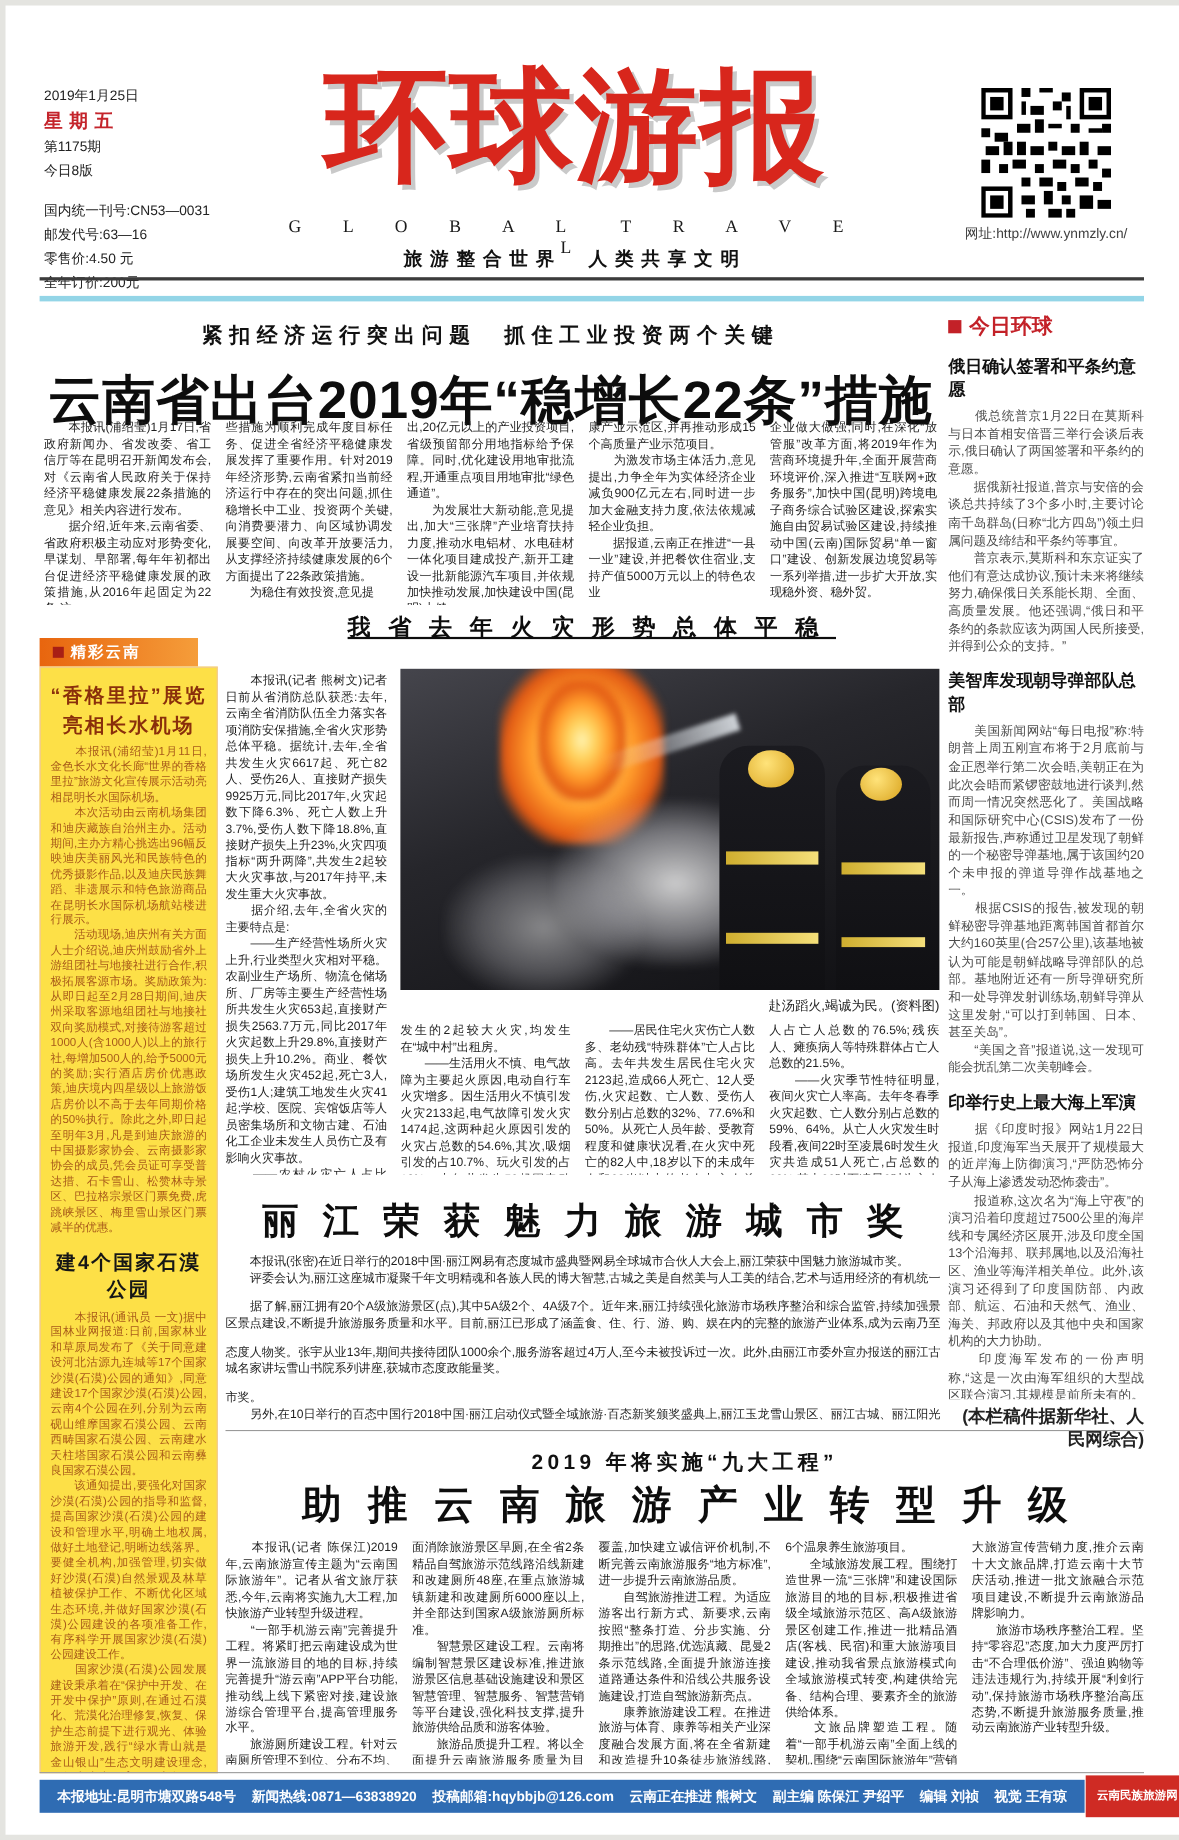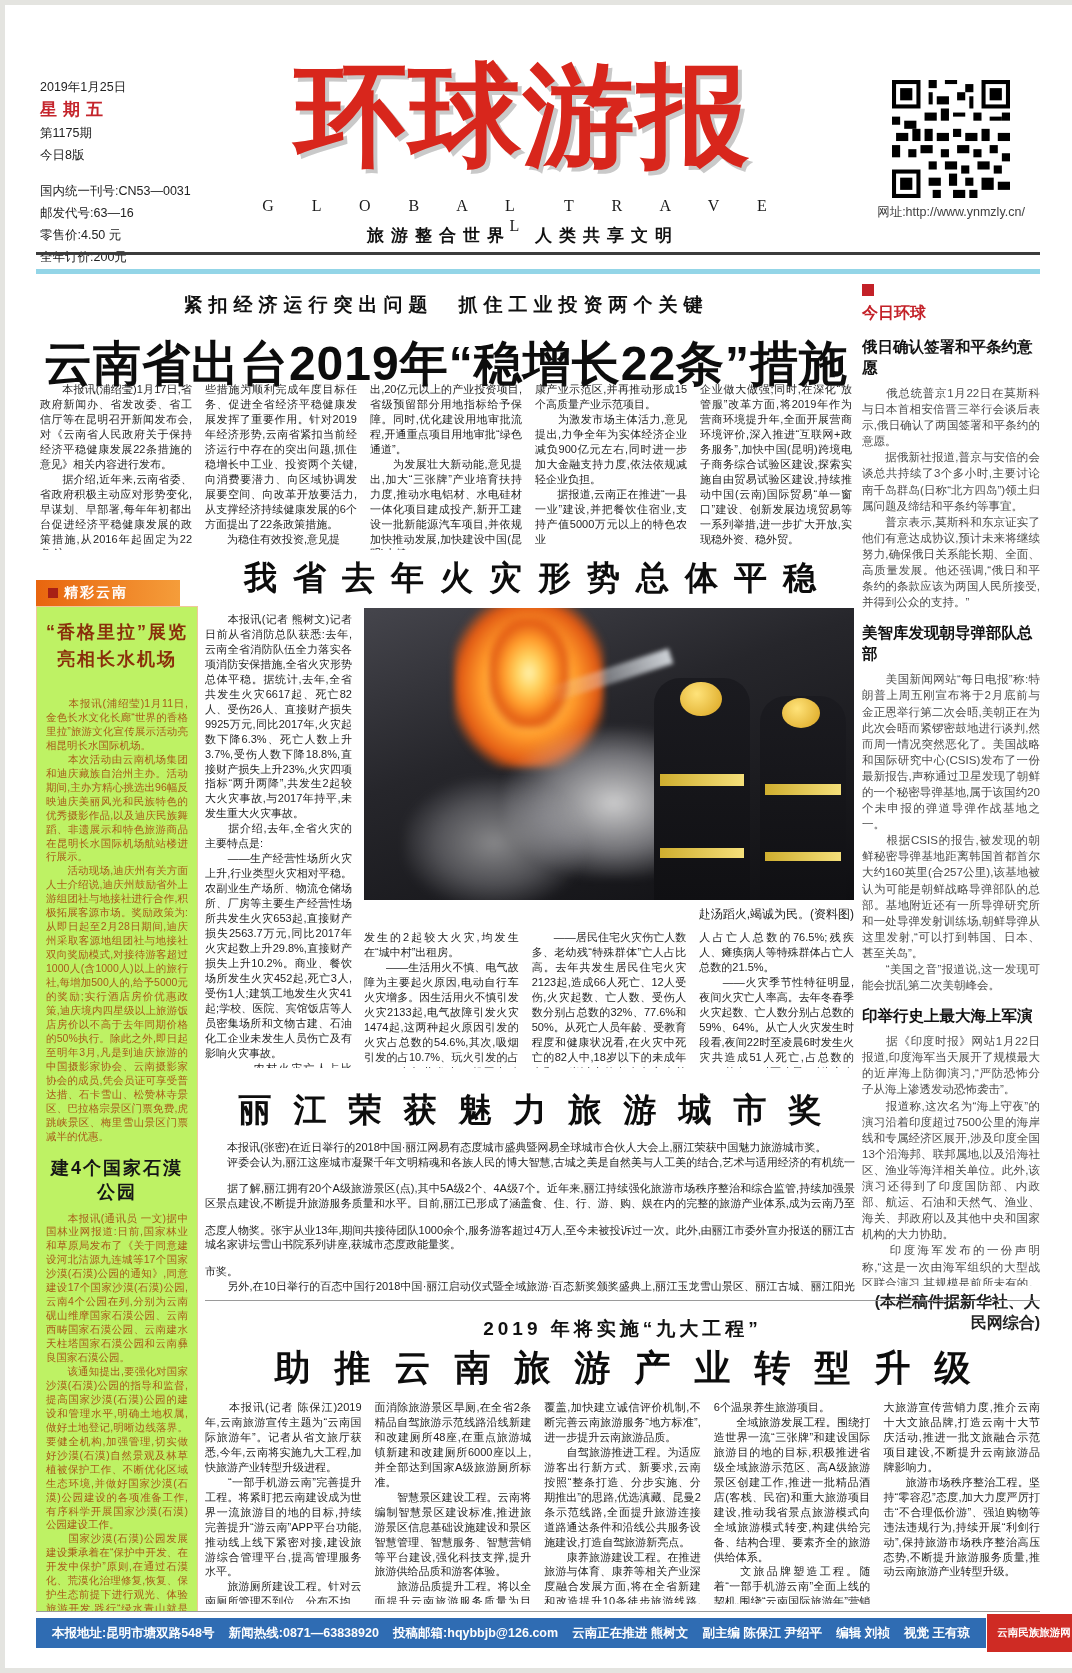--- a/index.html
+++ b/index.html
@@ -18,27 +18,27 @@
   .qr-url{font-size:12.5px;color:#404040;text-align:center;}
   .rule-dark{background:#3c3c3c;}
   .rule-cyan{background:#93d5e7;}
   
   .kicker{font-size:19px;font-weight:bold;letter-spacing:6px;text-align:center;color:#111;white-space:nowrap;}
   .headline{font-weight:bold;text-align:center;color:#0d0d0d;white-space:nowrap;}
   .col-flex{display:flex;gap:13px;overflow:hidden;}
   .col{flex:1;font-size:11px;line-height:1.36;text-align:justify;white-space:pre-line;
        color:#1f1f1f;overflow:hidden;}
   
-  .sec-head{display:flex;gap:7px;font-size:16px;font-weight:bold;color:#c32128;flex-direction:column;}
+  .sec-head{display:flex;align-items:center;gap:7px;font-size:19px;font-weight:bold;color:#c32128;}
   .red-sq{width:12px;height:12px;background:#c32128;display:inline-block;}
   .sb-item-title{font-size:15.5px;font-weight:bold;color:#111;margin:13px 0 6px 0;}
   .sb-body{font-size:11.5px;line-height:1.4;color:#4b4b4b;text-align:justify;white-space:pre-line;}
   .sb-credit{font-size:16px;font-weight:bold;color:#222;text-align:right;}
   
-  .ybox{background:#bef264;border:1px solid #f0c79b;}
+  .ybox{background:#fde047;border:1px solid #f0c79b;}
   .ytab{display:flex;align-items:center;gap:6px;background:linear-gradient(90deg,#e8650e,#f59d3a);
         color:#fff;font-size:14px;font-weight:bold;letter-spacing:2px;padding:0 12px;height:26px;}
   .ytab .sq{width:10px;height:10px;background:#a81f15;}
   .y-title{font-size:18px;font-weight:bold;color:#8a2f0b;text-align:center;line-height:1.5;letter-spacing:2px;}
   .y-title2{font-size:18px;font-weight:bold;color:#161616;text-align:center;letter-spacing:2px;}
   .y-body{font-size:10.5px;line-height:1.33;color:#a85a1a;text-align:justify;white-space:pre-line;}
   
   .photo{background:linear-gradient(160deg,#45454c 0%,#26262b 40%,#0f0f12 100%);overflow:hidden;}
   .flame{background:radial-gradient(ellipse at center,#fff3b0 0%,#ffd25e 22%,#ff9a2a 45%,#e25a14 66%,rgba(226,90,20,0) 78%);
          filter:blur(3px);}
@@ -184,33 +184,33 @@
     <div class="sb-credit" style="margin-top:6px;">(本栏稿件据新华社、人民网综合)</div>
   </div>
 
   <div class="abs ytab" style="left:36px;top:580px;width:120px;">
     <span class="sq"></span>
     <span>精彩云南</span>
   </div>
   <div class="abs ybox" style="left:36px;top:606px;width:160px;height:1004px;">
     <div style="padding:12px 9px;height:980px;overflow:hidden;">
       <div class="y-title">“香格里拉”展览</div>
-      <div class="y-title" style="margin-bottom:24px;">亮相长水机场</div>
+      <div class="y-title" style="margin-bottom:4px;">亮相长水机场</div>
       <div class="y-body">　　本报讯(浦绍莹)1月11日,金色长水文化长廊“世界的香格里拉”旅游文化宣传展示活动亮相昆明长水国际机场。
 　　本次活动由云南机场集团和迪庆藏族自治州主办。活动期间,主办方精心挑选出96幅反映迪庆美丽风光和民族特色的优秀摄影作品,以及迪庆民族舞蹈、非遗展示和特色旅游商品在昆明长水国际机场航站楼进行展示。
 　　活动现场,迪庆州有关方面人士介绍说,迪庆州鼓励省外上游组团社与地接社进行合作,积极拓展客源市场。奖励政策为:从即日起至2月28日期间,迪庆州采取客源地组团社与地接社双向奖励模式,对接待游客超过1000人(含1000人)以上的旅行社,每增加500人的,给予5000元的奖励;实行酒店房价优惠政策,迪庆境内四星级以上旅游饭店房价以不高于去年同期价格的50%执行。除此之外,即日起至明年3月,凡是到迪庆旅游的中国摄影家协会、云南摄影家协会的成员,凭会员证可享受普达措、石卡雪山、松赞林寺景区、巴拉格宗景区门票免费,虎跳峡景区、梅里雪山景区门票减半的优惠。</div>
       <div class="y-title2" style="margin:12px 0 8px 0;">建4个国家石漠公园</div>
       <div class="y-body">　　本报讯(通讯员 一文)据中国林业网报道:日前,国家林业和草原局发布了《关于同意建设河北沽源九连城等17个国家沙漠(石漠)公园的通知》,同意建设17个国家沙漠(石漠)公园,云南4个公园在列,分别为云南砚山维摩国家石漠公园、云南西畴国家石漠公园、云南建水天柱塔国家石漠公园和云南彝良国家石漠公园。
 　　该通知提出,要强化对国家沙漠(石漠)公园的指导和监督,提高国家沙漠(石漠)公园的建设和管理水平,明确土地权属,做好土地登记,明晰边线落界。要健全机构,加强管理,切实做好沙漠(石漠)自然景观及林草植被保护工作、不断优化区域生态环境,并做好国家沙漠(石漠)公园建设的各项准备工作,有序科学开展国家沙漠(石漠)公园建设工作。
 　　国家沙漠(石漠)公园发展建设秉承着在“保护中开发、在开发中保护”原则,在通过石漠化、荒漠化治理修复,恢复、保护生态前提下进行观光、体验旅游开发,践行“绿水青山就是金山银山”生态文明建设理念,一般由生态保育区、宣教展示区、体验区、管理服务区等组成。
 　　据了解,砚山维摩国家石漠公园,位于文山州境内,总规划面积1770.8公顷;西畴国家石漠公园,位于文山州西畴县兴街乡(镇)辖区内,总面积2404.9公顷;建水天柱塔国家石漠公园位于红河州建水县临安镇、面甸镇辖区内,总面积5235.39公顷;彝良国家石漠公园位于昭通市彝良县辖区内,总面积1485.06公顷。</div>
     </div>
   </div>
 
-  <div class="abs headline" style="left:205px;top:556px;width:650px;font-size:33px;letter-spacing:16px;text-indent:16px;">我省去年火灾形势总体平稳</div>
+  <div class="abs headline" style="left:205px;top:556px;width:650px;font-size:21px;letter-spacing:16px;text-indent:16px;text-decoration:underline;">我省去年火灾形势总体平稳</div>
   <div class="abs col" style="left:205px;top:612px;width:147px;height:456px;">　　本报讯(记者 熊树文)记者日前从省消防总队获悉:去年,云南全省消防队伍全力落实各项消防安保措施,全省火灾形势总体平稳。据统计,去年,全省共发生火灾6617起、死亡82人、受伤26人、直接财产损失9925万元,同比2017年,火灾起数下降6.3%、死亡人数上升3.7%,受伤人数下降18.8%,直接财产损失上升23%,火灾四项指标“两升两降”,共发生2起较大火灾事故,与2017年持平,未发生重大火灾事故。
 　　据介绍,去年,全省火灾的主要特点是:
 　　——生产经营性场所火灾上升,行业类型火灾相对平稳。农副业生产场所、物流仓储场所、厂房等主要生产经营性场所共发生火灾653起,直接财产损失2563.7万元,同比2017年火灾起数上升29.8%,直接财产损失上升10.2%。商业、餐饮场所发生火灾452起,死亡3人,受伤1人;建筑工地发生火灾41起;学校、医院、宾馆饭店等人员密集场所和文物古建、石油化工企业未发生人员伤亡及有影响火灾事故。
 　　——农村火灾亡人占比大,“城中村”出租房火灾亡人数上升。从亡人火灾发生区域看,农村火灾共造成47人死亡,占亡人总数的55.3%;县城城区、集镇镇区火灾共造成16人死亡,占总数的18.8%,其中,发生“城中村”、出租房火灾165起,死亡17人,同比2017年火灾起数、亡人数均上升,昆明市西山区</div>
 
   <div class="abs photo" style="left:364px;top:608px;width:490px;height:292px;">
     <div class="abs flame" style="left:90px;top:-10px;width:150px;height:170px;"></div>
     <div class="abs flame" style="left:125px;top:10px;width:80px;height:110px;"></div>
     <div class="abs smoke" style="left:140px;top:120px;width:220px;height:150px;"></div>
     <div class="abs smoke" style="left:40px;top:170px;width:180px;height:130px;opacity:.6;"></div>

